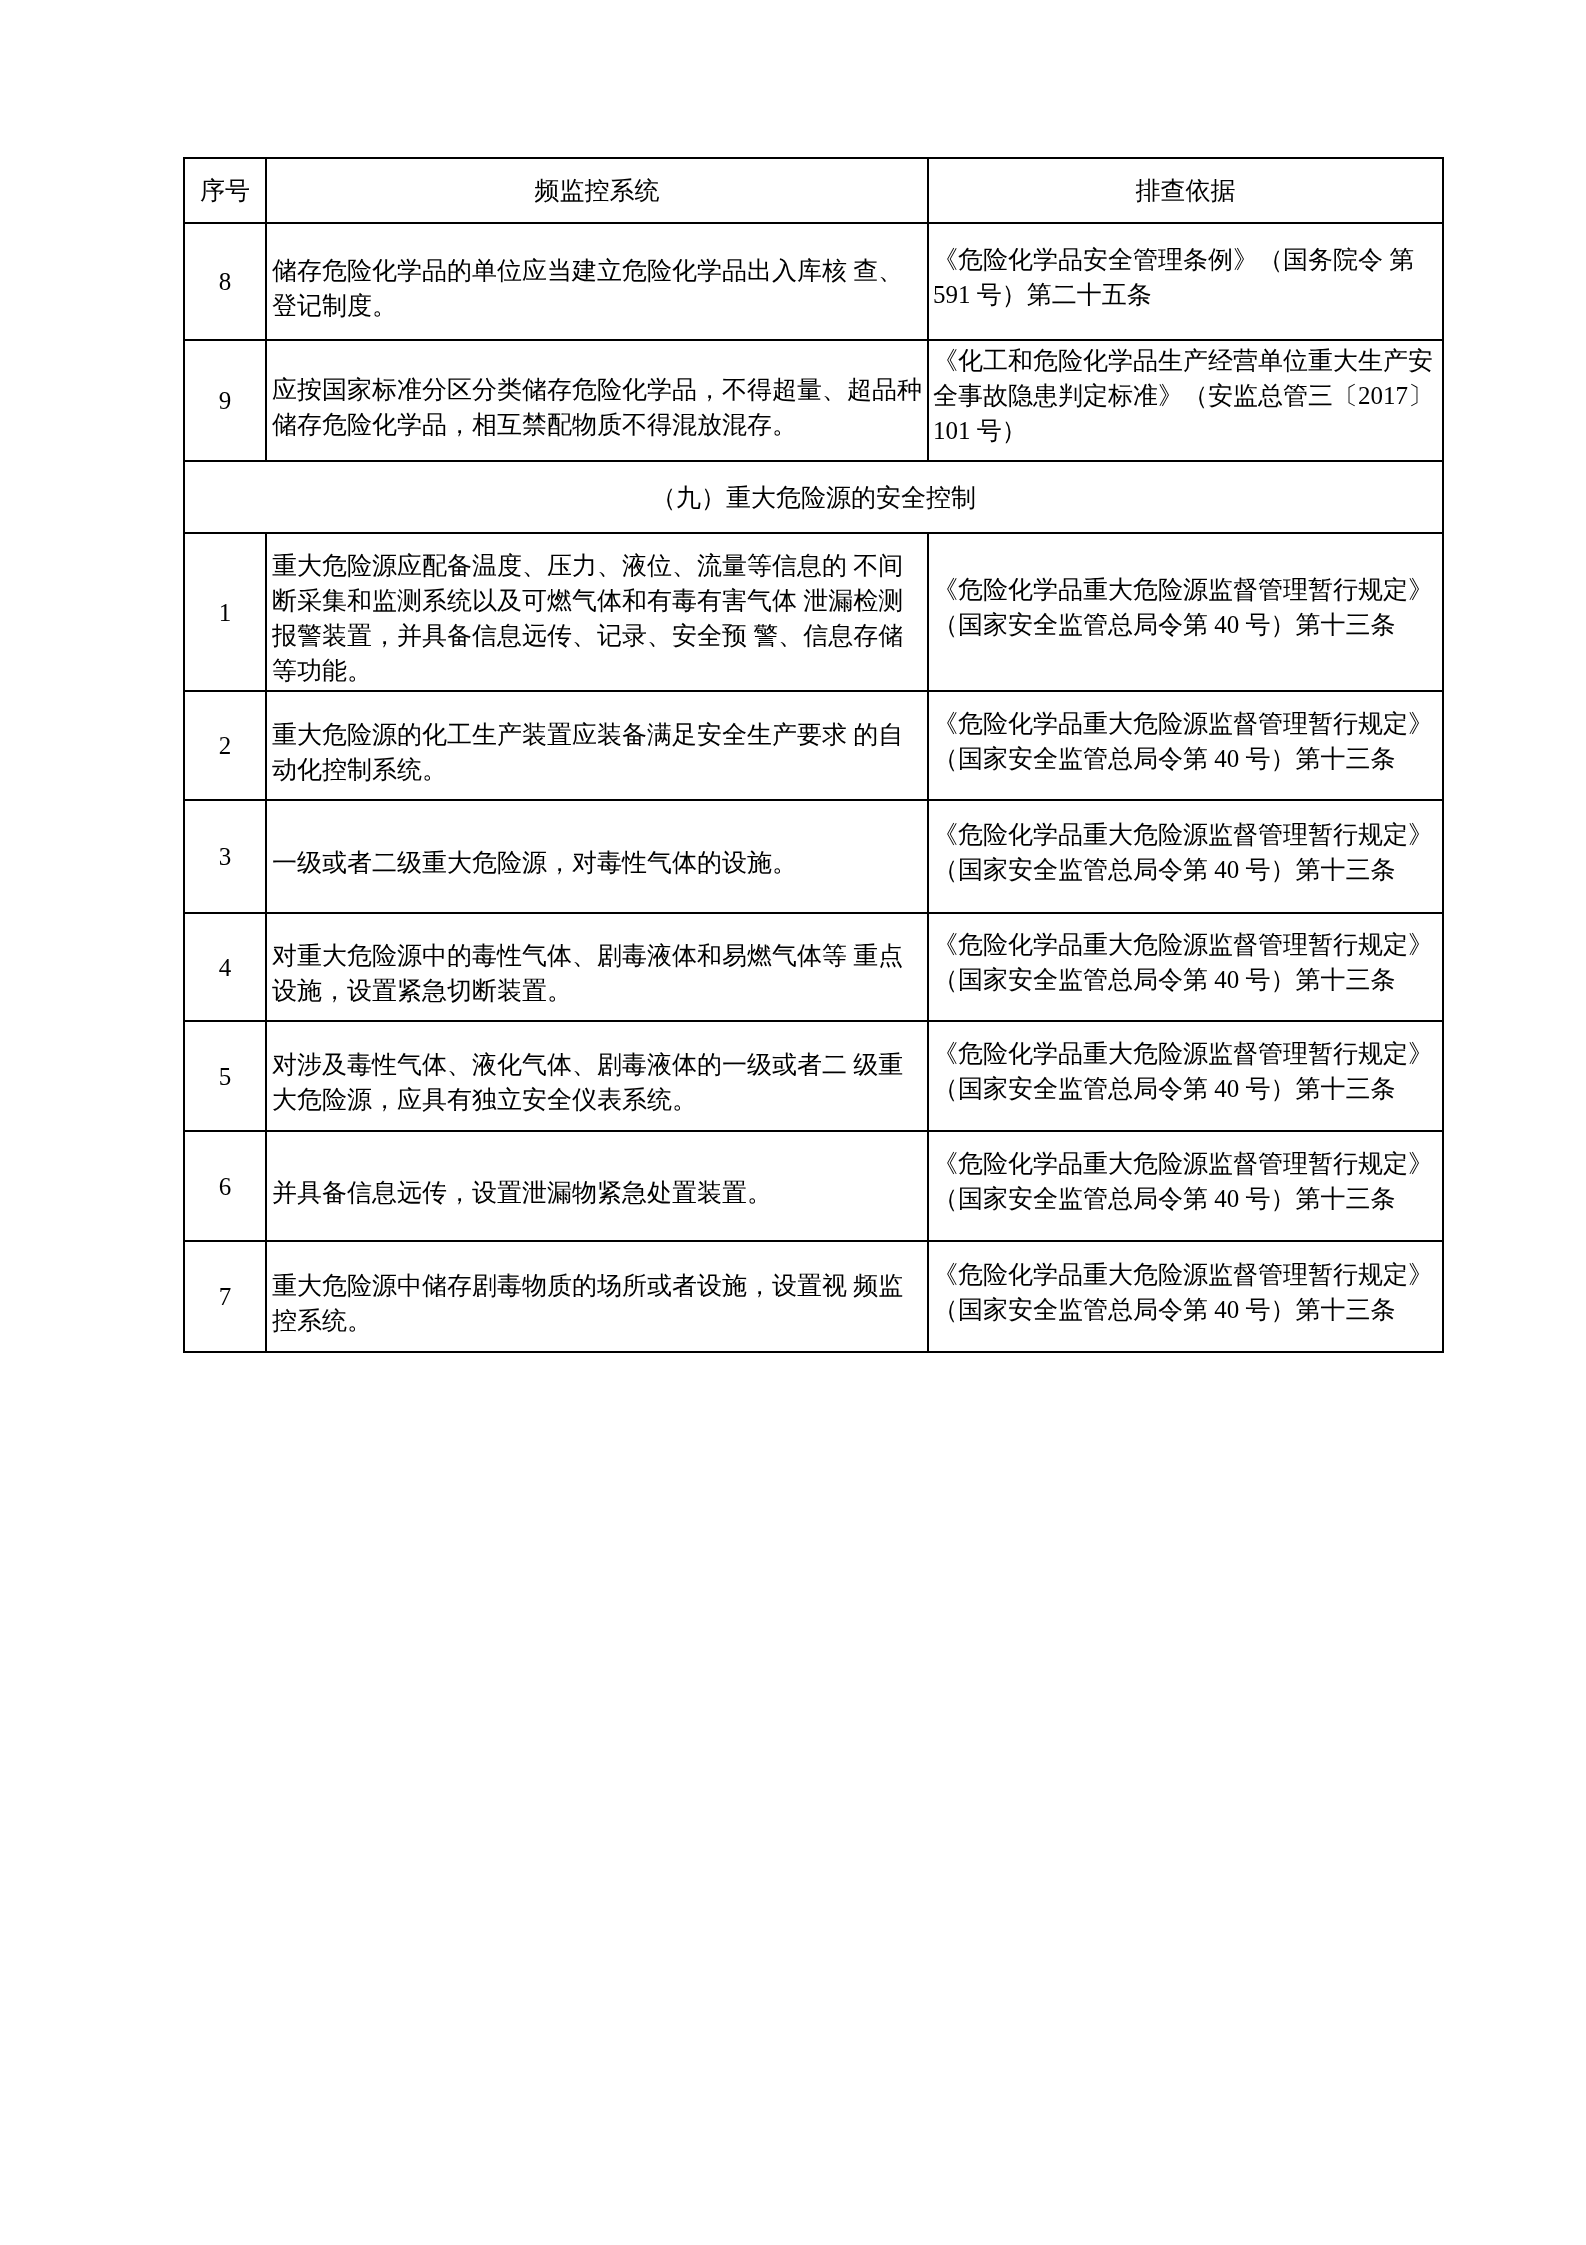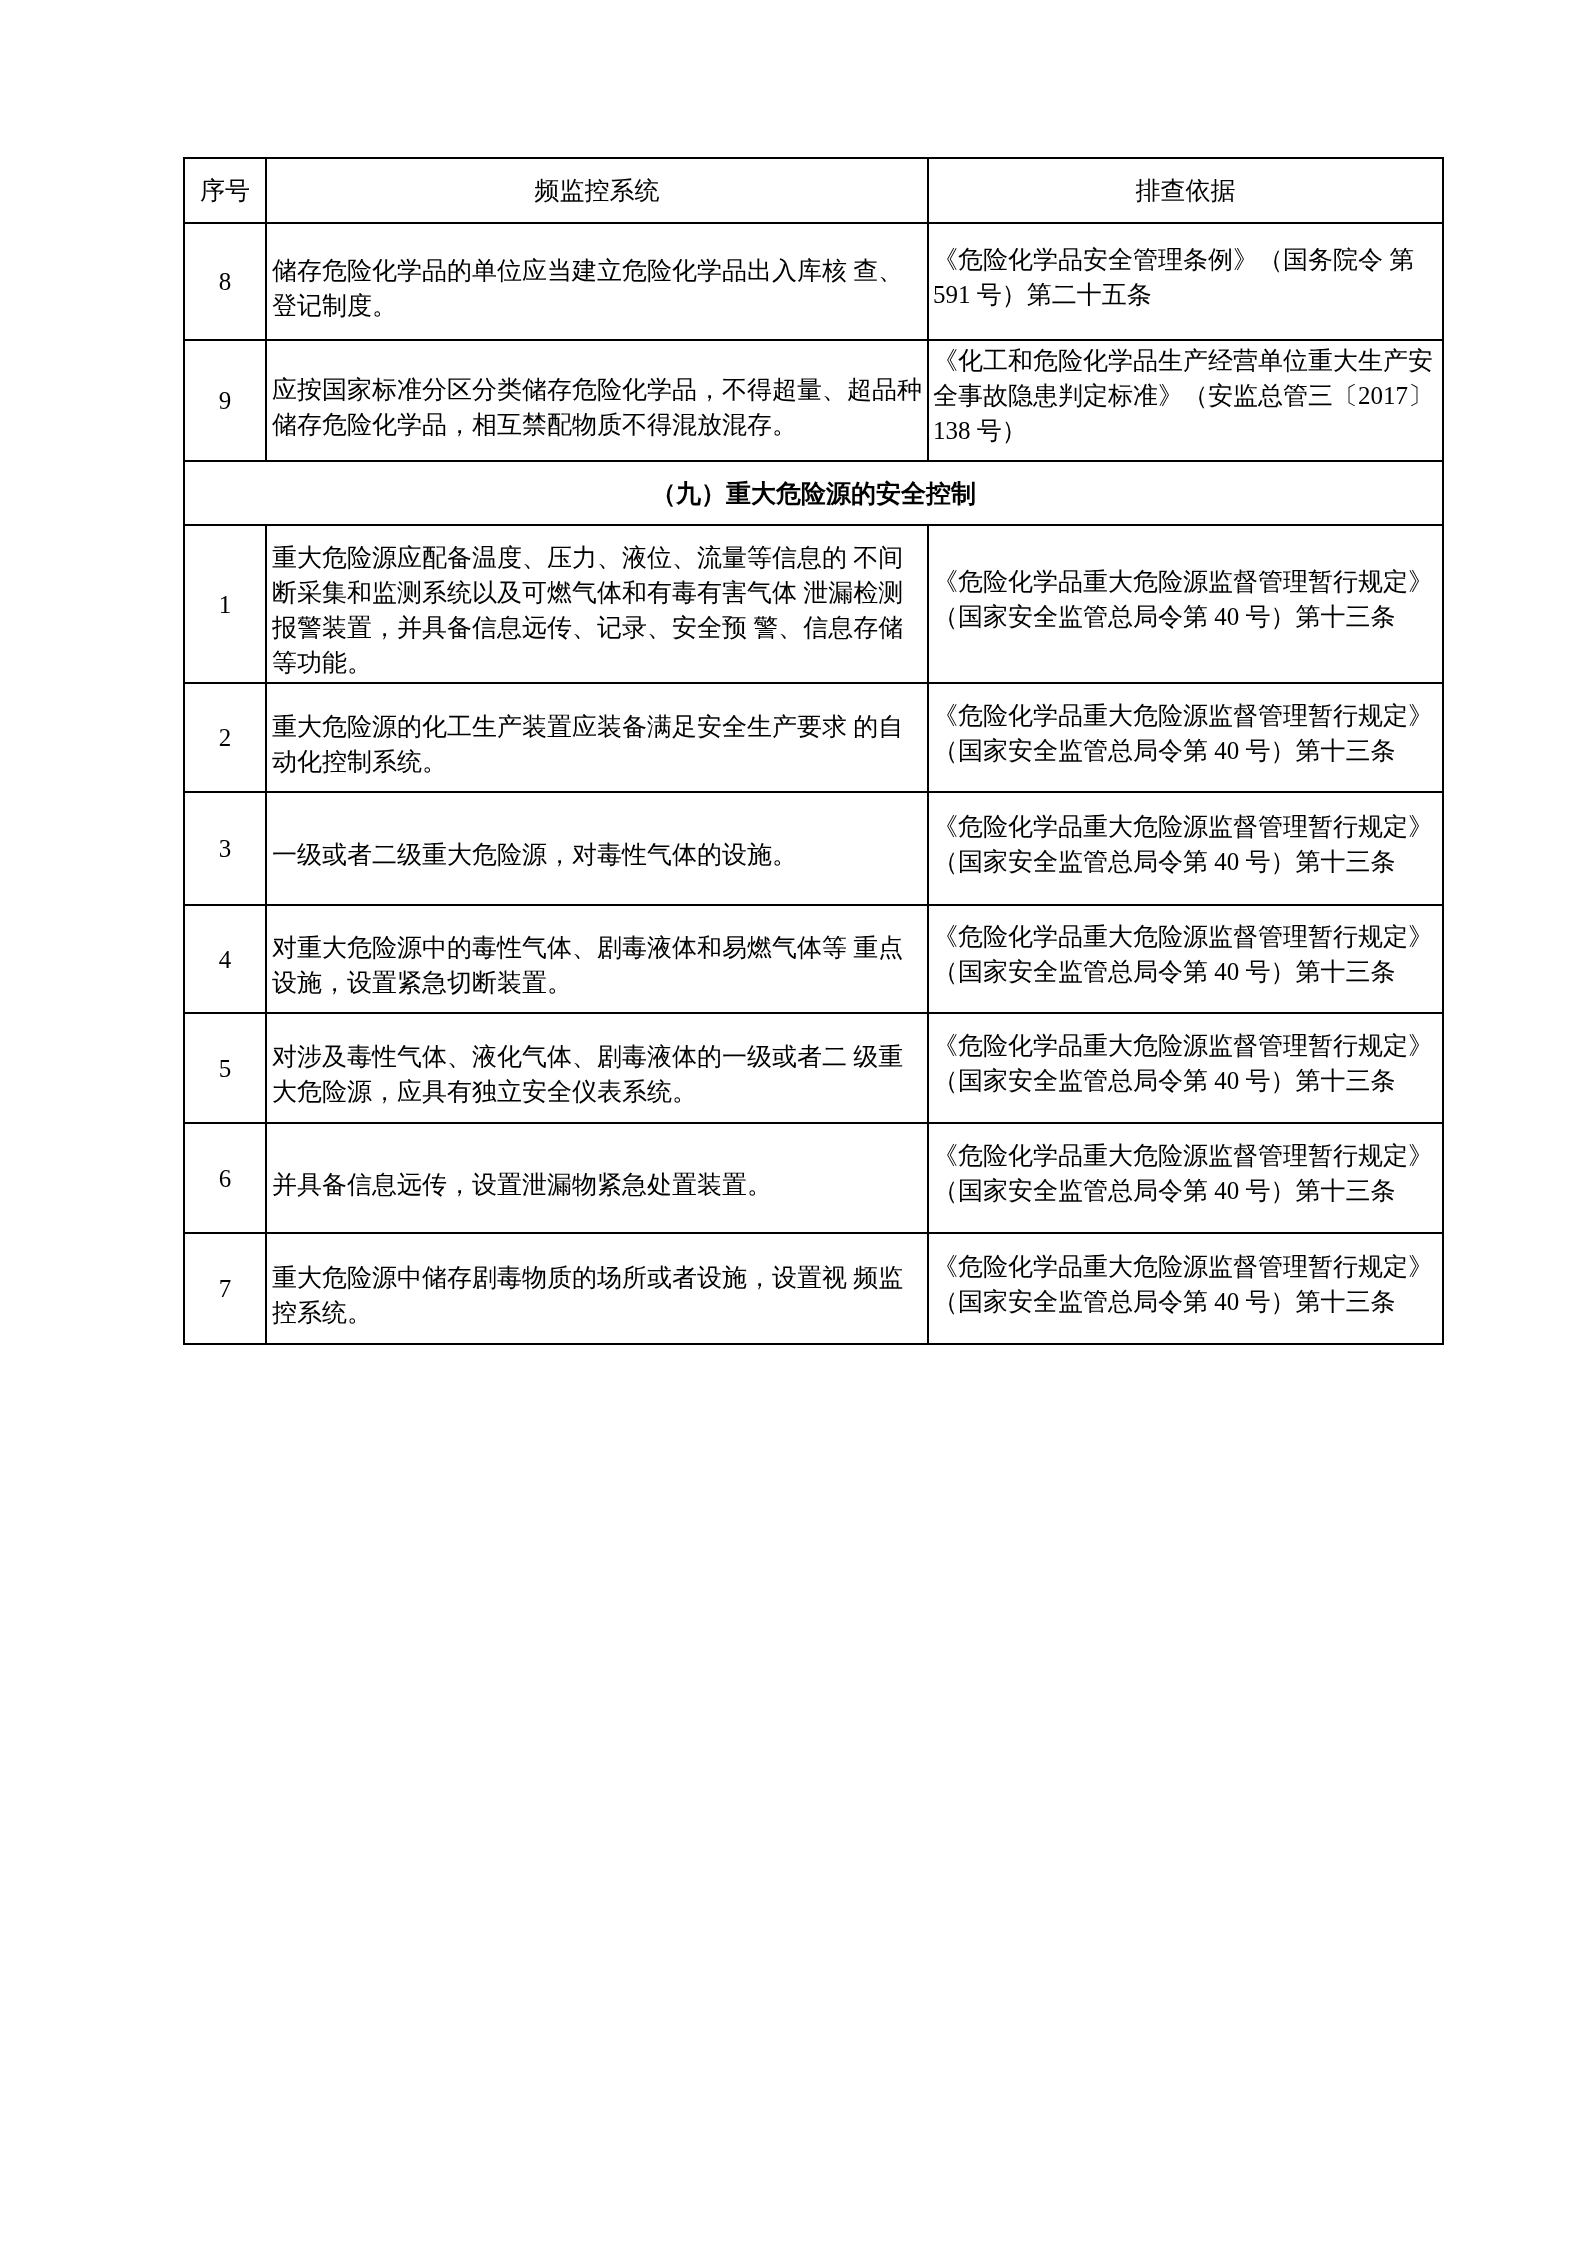--- a/index.html
+++ b/index.html
@@ -75,24 +75,24 @@
 
       <tr style="height:117px;">
         <td class="cell-num">8</td>
         <td class="cell-content">储存危险化学品的单位应当建立危险化学品出入库核 查、登记制度。</td>
         <td class="cell-basis">《危险化学品安全管理条例》（国务院令 第 591 号）第二十五条</td>
       </tr>
 
       <tr style="height:114px;">
         <td class="cell-num">9</td>
         <td class="cell-content">应按国家标准分区分类储存危险化学品，不得超量、超品种储存危险化学品，相互禁配物质不得混放混存。</td>
-        <td class="cell-basis">《化工和危险化学品生产经营单位重大生产安全事故隐患判定标准》（安监总管三〔2017〕138 号）</td>
+        <td class="cell-basis">《化工和危险化学品生产经营单位重大生产安全事故隐患判定标准》（安监总管三〔2017〕101 号）</td>
       </tr>
 
-      <tr style="height:64px;font-weight:bold;">
+      <tr style="height:72px;">
         <td class="cell-section" colspan="3">（九）重大危险源的安全控制</td>
       </tr>
 
       <tr style="height:145px;">
         <td class="cell-num">1</td>
         <td class="cell-content">重大危险源应配备温度、压力、液位、流量等信息的 不间断采集和监测系统以及可燃气体和有毒有害气体 泄漏检测报警装置，并具备信息远传、记录、安全预 警、信息存储等功能。</td>
         <td class="cell-basis">《危险化学品重大危险源监督管理暂行规定》（国家安全监管总局令第 40 号）第十三条</td>
       </tr>
 
       <tr style="height:109px;">

